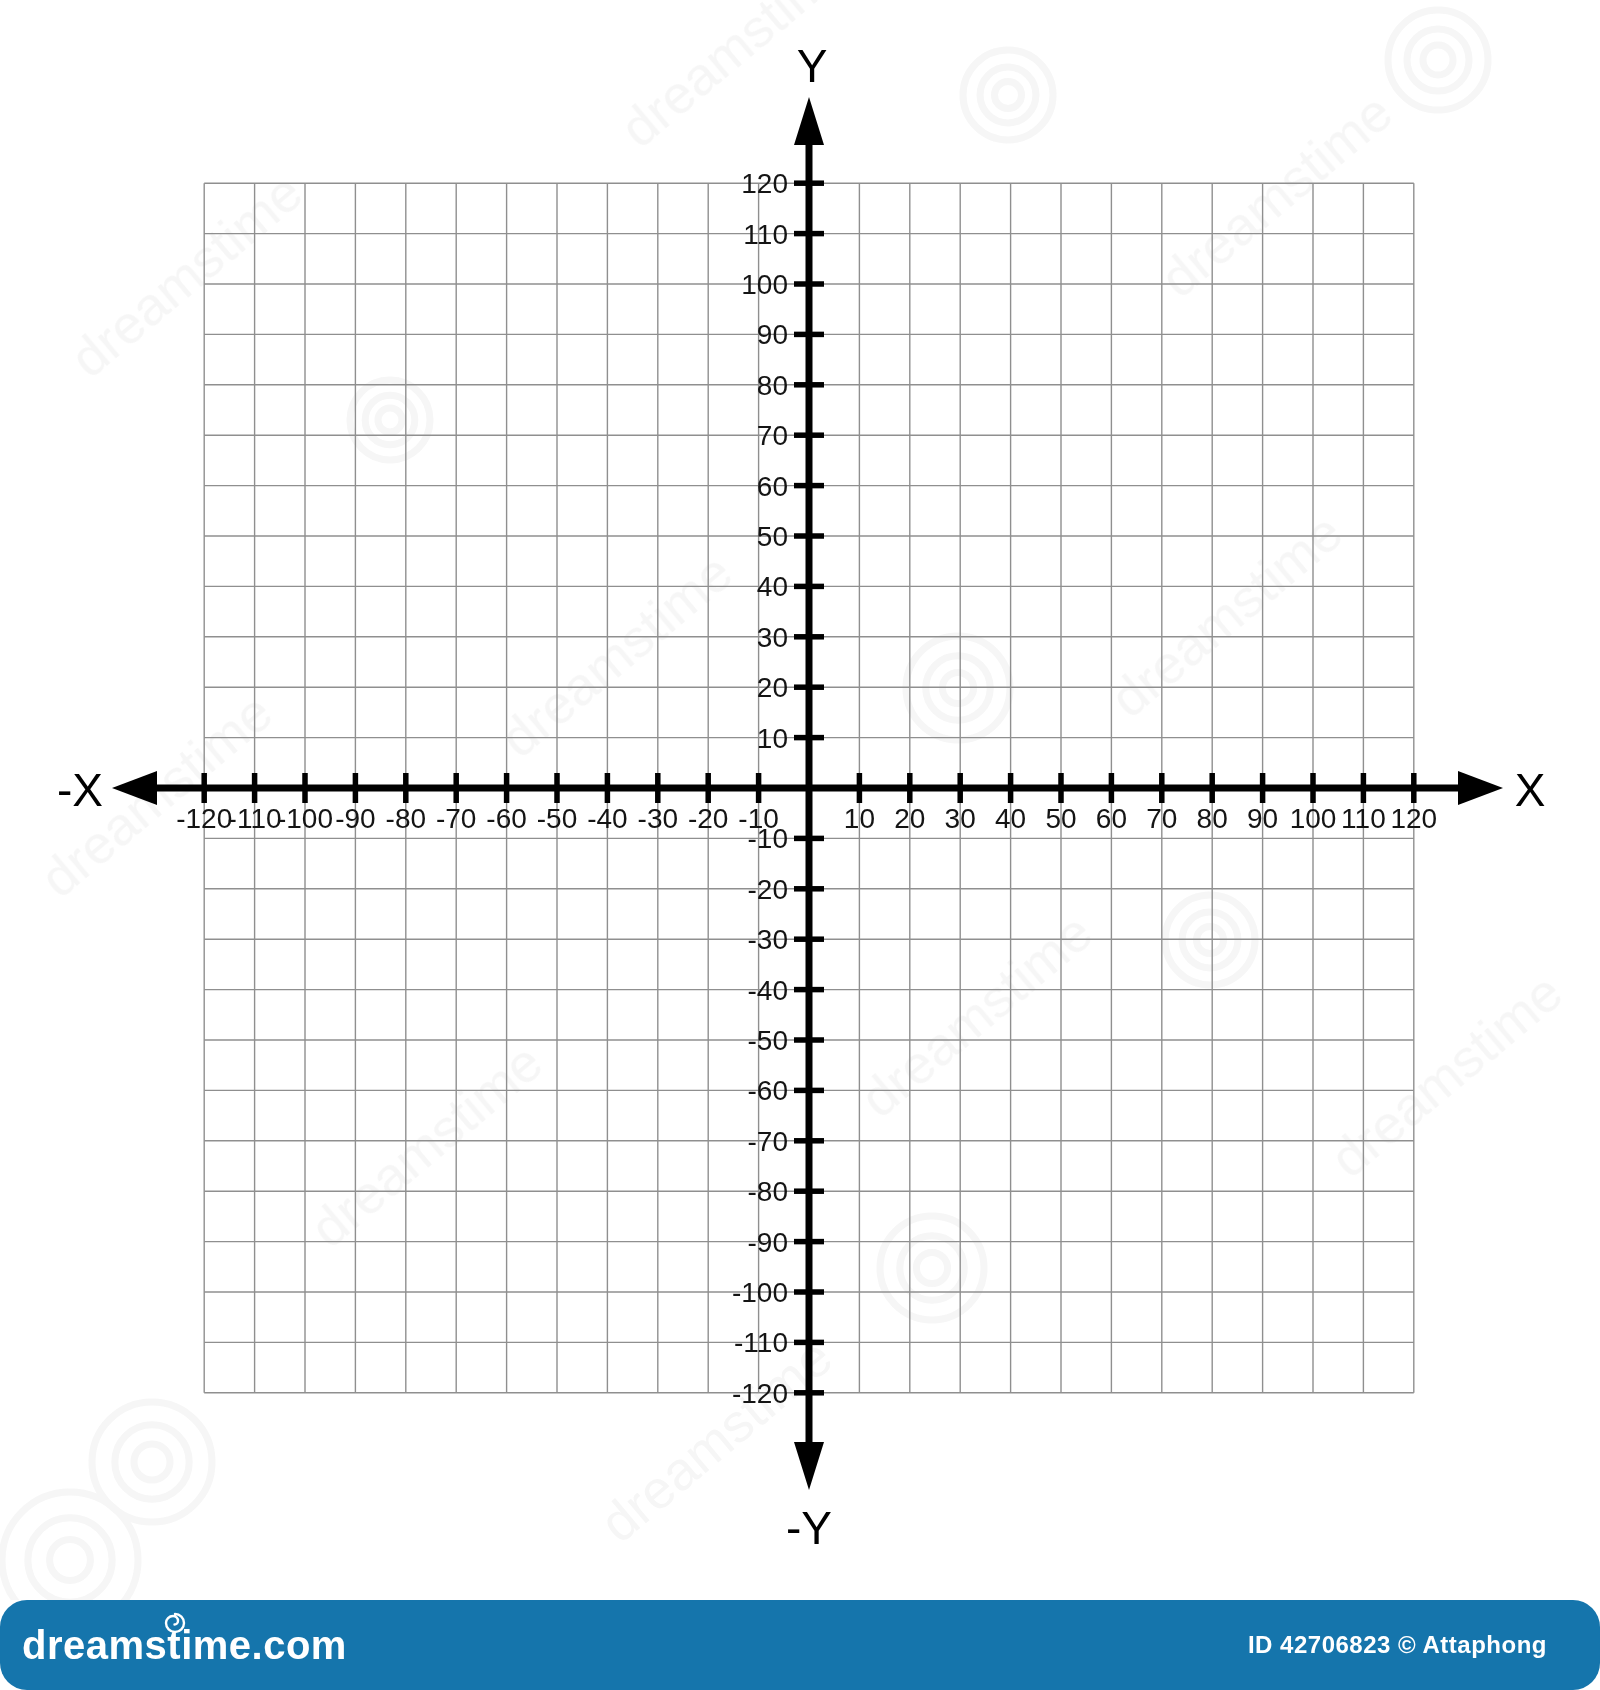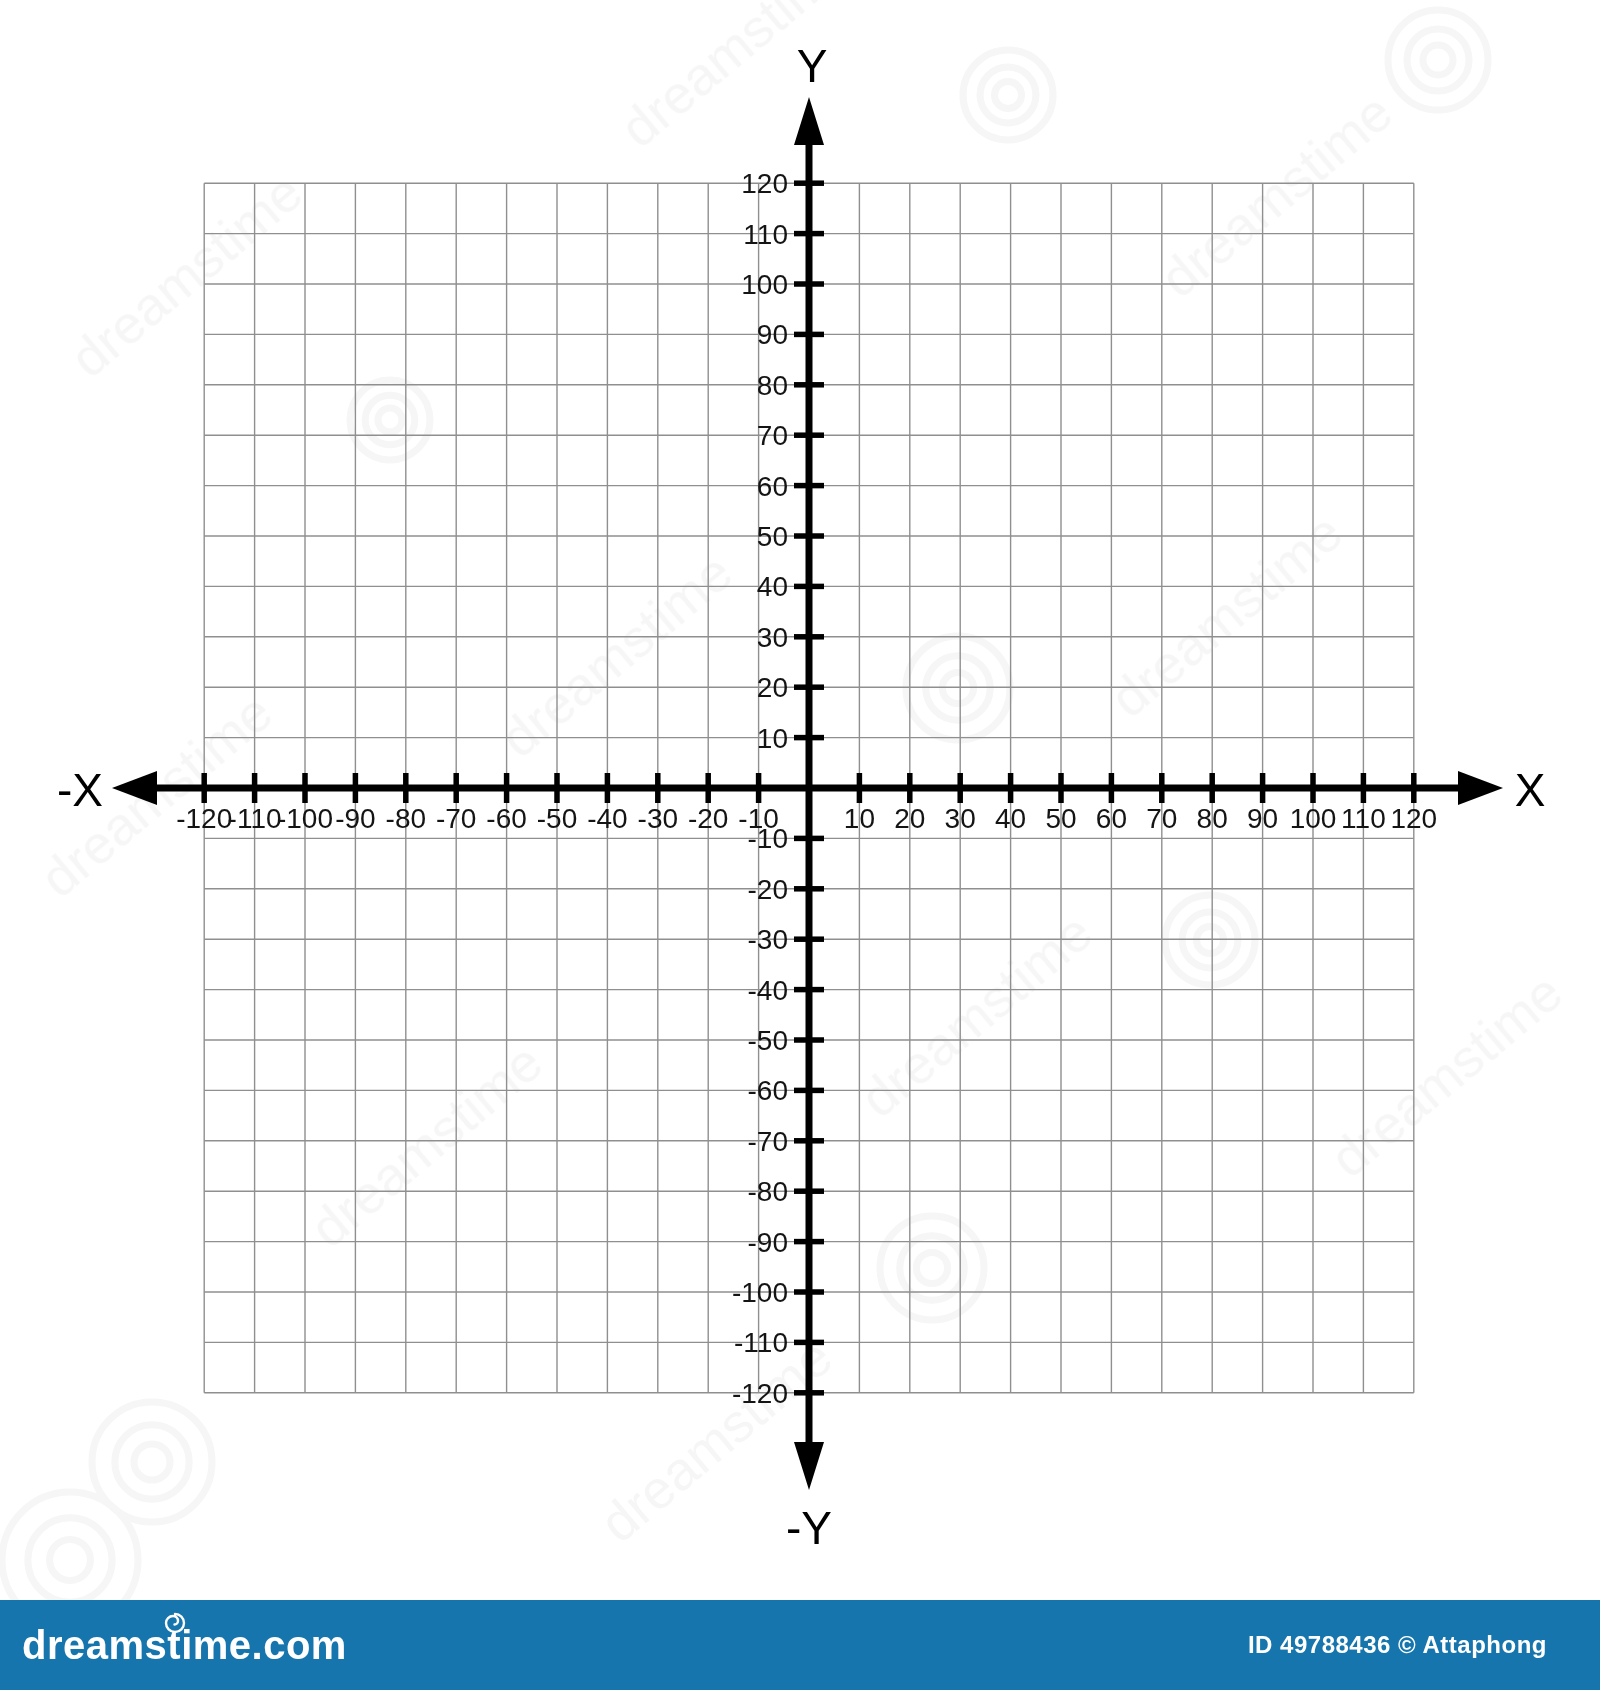--- a/index.html
+++ b/index.html
@@ -6,21 +6,21 @@
   body{
     width:1600px;height:1690px;background:#ffffff;
     font-family:"Liberation Sans", sans-serif;
     overflow:hidden;
   }
   .plane-wrap{position:relative;width:1600px;height:1600px;background:#ffffff;}
   svg{display:block;}
   .watermark-bar{
     width:1600px;height:90px;box-sizing:border-box;
     display:flex;align-items:center;justify-content:space-between;
-    padding:0 53px 0 22px;color:#ffffff;
+    padding:0 53px 0 22px;color:#ffffff;border-radius:27px;
   }
   .brand{
     position:relative;font-size:40px;font-weight:700;letter-spacing:0.5px;
     line-height:1;
   }
   .brand .i-spiral{position:absolute;left:141px;top:-14px;}
   .credit{font-size:24px;font-weight:700;letter-spacing:0.5px;}
 </style>
 </head>
 <body>
@@ -224,14 +224,14 @@
 
 <div class="watermark-bar" id="wm-bar" style="background: rgb(21, 117, 172); color: rgb(255, 255, 255);">
   <div class="brand">
     <span>dreamstime.com</span>
     <span class="i-spiral">
       <svg width="24" height="24" viewBox="0 0 24 24">
         <path d="M12 3 a9 9 0 1 1 -9 9 a7 7 0 0 1 7 -7 a5 5 0 0 1 5 5 a3.5 3.5 0 0 1 -3.5 3.5" fill="none" stroke="#ffffff" stroke-width="2.4" stroke-linecap="round"></path>
       </svg>
     </span>
   </div>
-  <div class="credit">ID 49788436 © Attaphong</div>
+  <div class="credit">ID 42706823 © Attaphong</div>
 </div>
 
 </body></html>

